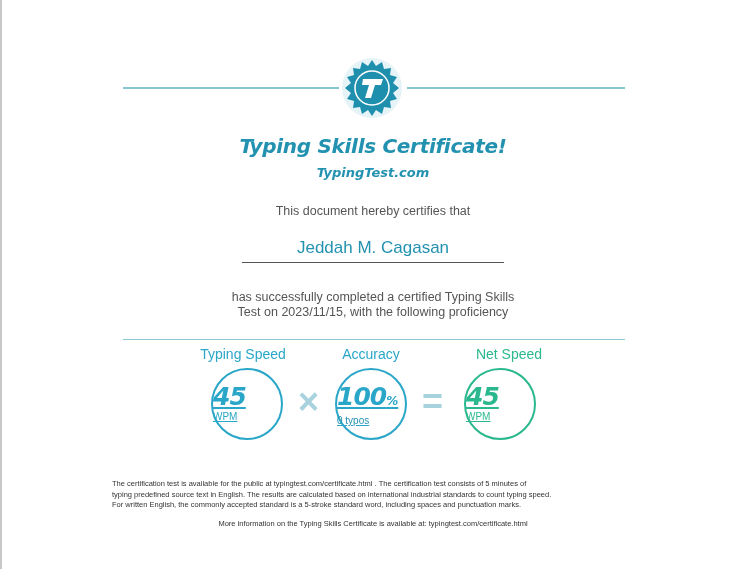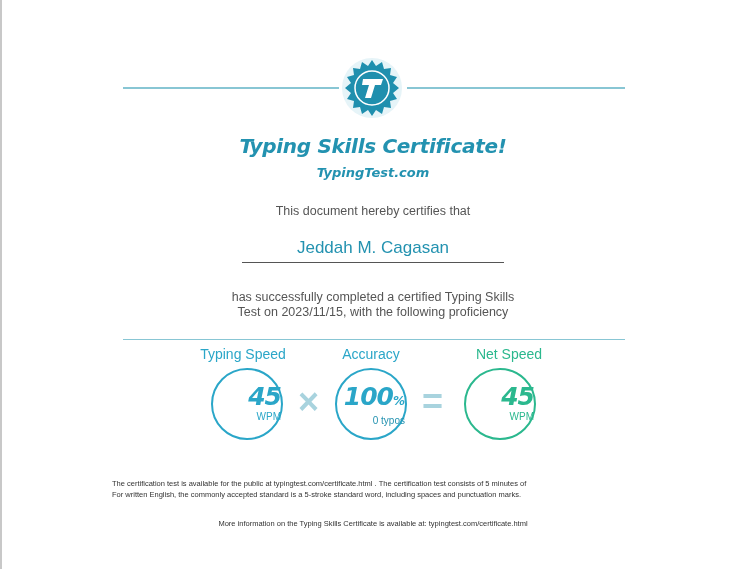--- a/index.html
+++ b/index.html
@@ -31,21 +31,21 @@
   .name-line { position: absolute; left: 240px; width: 262px; top: 262px; height: 1px; background: #555; }
   .completed {
     position: absolute; left: 0; width: 742px; top: 290px; text-align: center;
     font-size: 12.5px; color: #555555; line-height: 15px;
   }
   .metric-label {
     position: absolute; width: 140px; text-align: center; top: 346px; font-size: 14px;
   }
   .circle {
     position: absolute; top: 368px; width: 72px; height: 72px; border-radius: 50%;
-    border: 2px solid #c4b5fd; box-sizing: border-box; text-align: right;
+    border: 2px solid #c4b5fd; box-sizing: border-box; text-align: left; text-decoration: underline;
   }
   .circle .big {
     display: block; margin-top: 14px; font-size: 25px; font-weight: bold; font-style: italic;
     font-family: "DejaVu Sans", sans-serif; line-height: 26px; letter-spacing: -1px;
   }
   .circle .small { display: block; font-size: 10px; line-height: 14px; }
   .pct { font-size: 12px; font-style: italic; font-weight: bold; letter-spacing: 0; }
   .op {
     position: absolute; top: 384px; font-size: 36px; font-weight: bold; color: #a8d3de; line-height: 36px;
   }
@@ -104,15 +104,16 @@
 
 <div class="op" style="left:420px;">=</div>
 
 <div class="circle" style="left:462px; color:#2bb88e; border-color:#2bb88e;">
   <span class="big">45</span>
   <span class="small">WPM</span>
 </div>
 
 <div class="footer">
   <div>The certification test is available for the public at typingtest.com/certificate.html . The certification test consists of 5 minutes of</div>
+  <div>typing predefined source text in English. The results are calculated based on international industrial standards to count typing speed.</div>
   <div>For written English, the commonly accepted standard is a 5-stroke standard word, including spaces and punctuation marks.</div>
 </div>
 <div class="footer2">More information on the Typing Skills Certificate is available at: typingtest.com/certificate.html</div>
 
 </body></html>

